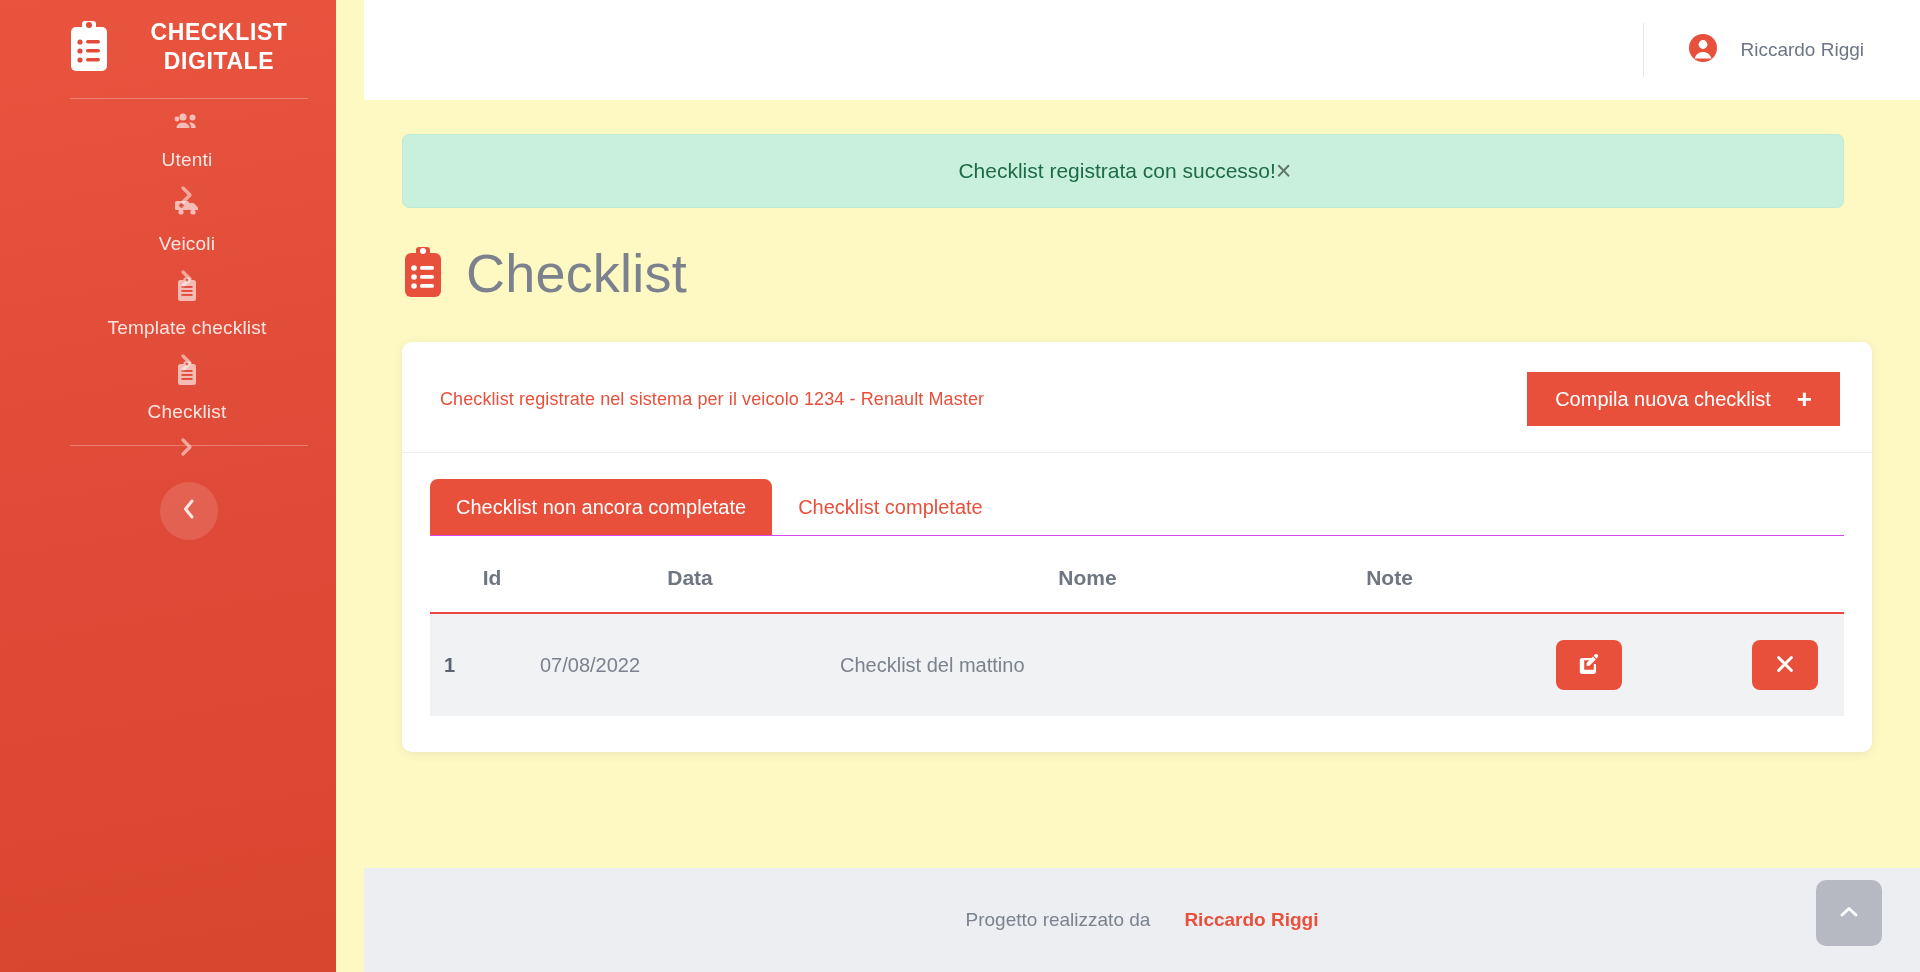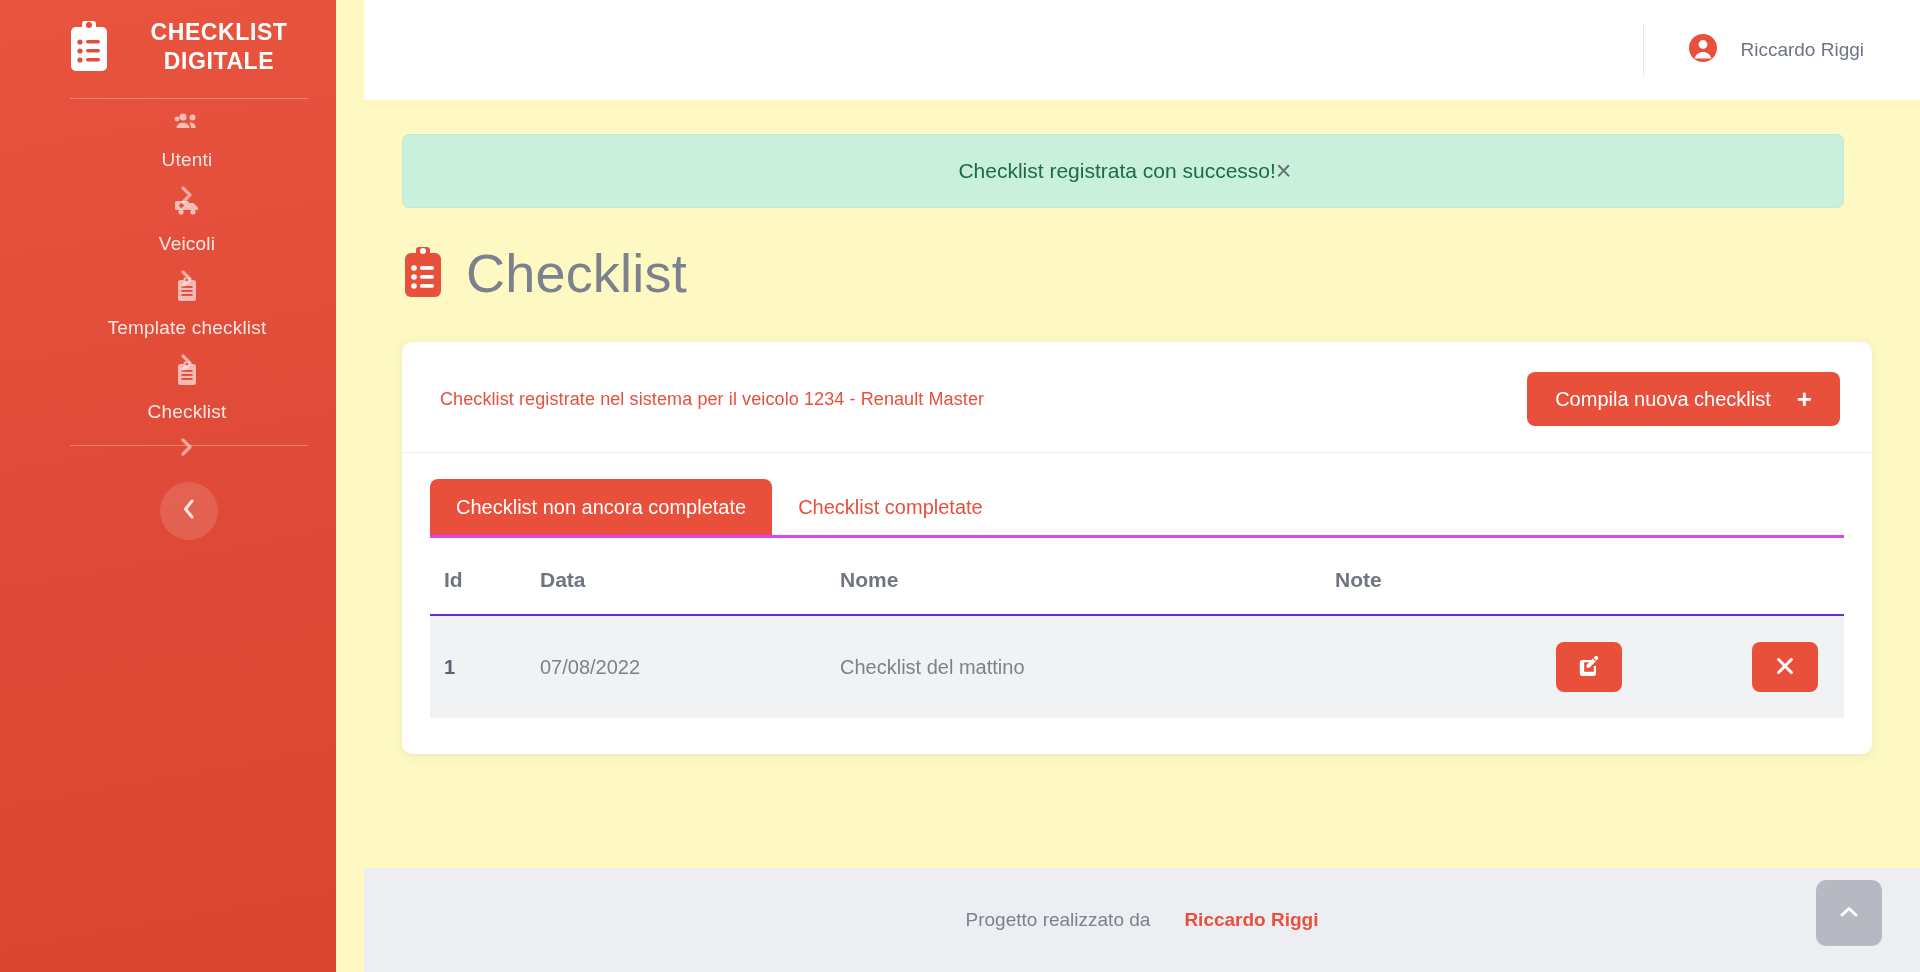--- a/index.html
+++ b/index.html
@@ -108,44 +108,44 @@
   }
   .card-head {
     display:flex; align-items:center; justify-content:space-between;
     padding:30px 32px 26px 32px;
     border-bottom:1px solid #eceef2;
   }
   .card-head-title {
     font-size:18px; font-weight:normal; color:#e8503c; letter-spacing:.1px;margin-left:6px;
   }
   .btn-primary {
-    background:#e8503c; color:#fff; border:none; border-radius:8px;
+    background:#e8503c; color:#fff; border:none; border-radius:0;
     height:54px; padding:0 28px;
     font-size:20px; font-family:inherit; cursor:pointer;
     display:flex; align-items:center; gap:26px;
   }
   .btn-plus { font-size:26px; font-weight:bold; line-height:1; }
 
   .tabs {
     display:flex; align-items:stretch; gap:0;
     margin:26px 28px 0 28px;
-    border-bottom:3px solid #d946ef;
+    border-bottom:1px solid #d946ef;
   }
   .tab {
     font-size:20px; font-family:inherit; cursor:pointer;
     border:none; background:none; padding:0 26px; height:56px;
     border-radius:8px 8px 0 0;
   }
   .tab.active { background:#e8503c; color:#ffffff; }
   .tab.inactive { color:#e8503c; }
 
   table { width:calc(100% - 56px); margin:0 28px; border-collapse:collapse; }
   thead th {
-    text-align:left; font-size:21px; color:#6f7682; font-weight:bold;
-    padding:30px 0 22px 0; border-bottom:2px solid #6d28d9;
+    text-align:center; font-size:21px; color:#6f7682; font-weight:bold;
+    padding:30px 0 22px 0; border-bottom:2px solid #ef4444;
   }
   tbody td {
     font-size:20px; color:#7b828e; padding:26px 0;
     background:#f1f2f4;
   }
   tbody td.c-id { font-weight:bold; color:#5b6271; }
   .col-id { width:110px; padding-left:14px !important; }
   .col-data { width:300px; }
   .col-nome { width:495px; }
   .col-note { width:auto; }

